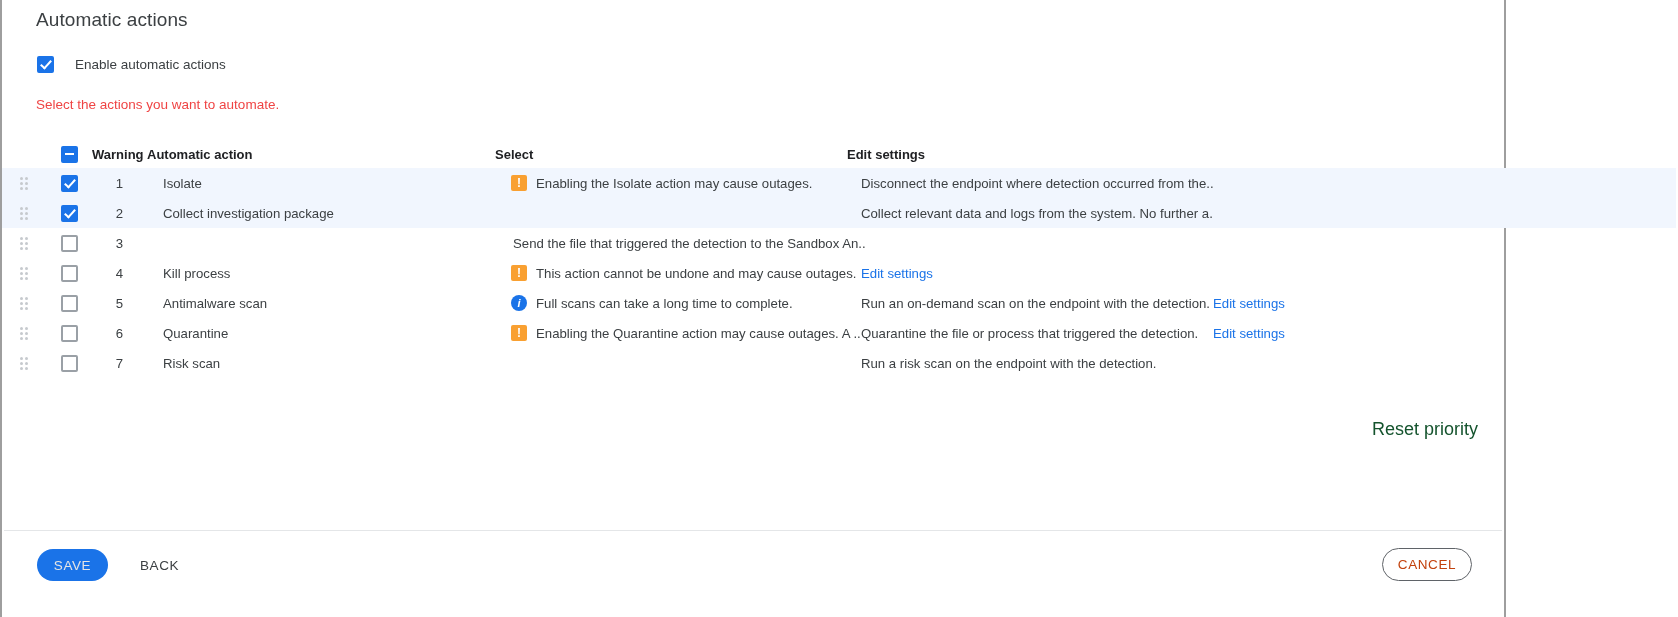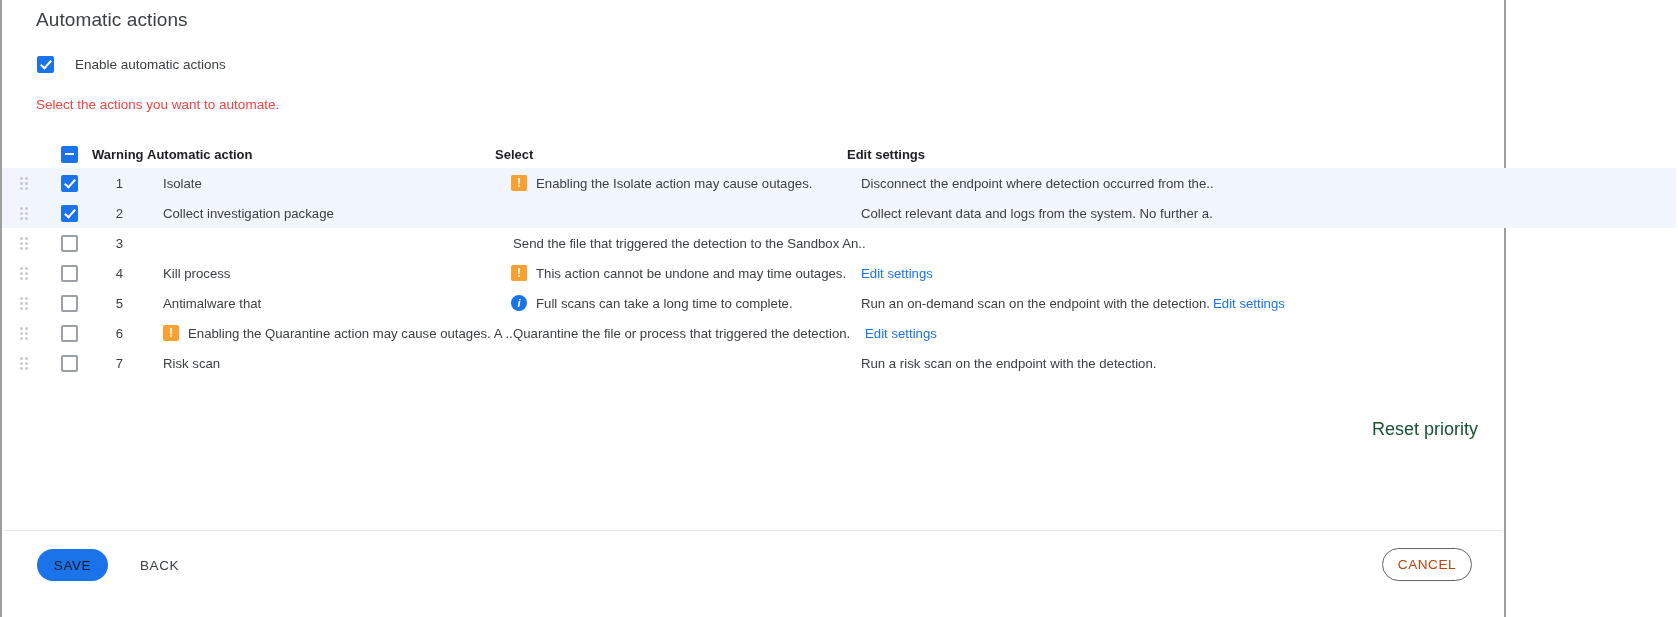--- a/index.html
+++ b/index.html
@@ -208,21 +208,21 @@
     background: #ffffff;
   }
   .btn-save {
     position: absolute;
     left: 33px;
     top: 18px;
     width: 71px;
     height: 32px;
     border-radius: 16px;
     background: #1a73e8;
-    color: #0f172a;
+    color: #e5e5e5;
     font-size: 13.5px;
     letter-spacing: 0.6px;
     border: none;
     cursor: pointer;
     font-family: "Liberation Sans", sans-serif;
   }
   .btn-back {
     position: absolute;
     left: 128px;
     top: 18px;
@@ -353,40 +353,40 @@
               <i></i>
             </div>
           </div>
           <div class="c-check">
             <div class="cb"></div>
           </div>
           <div class="c-pri">4</div>
           <div class="c-act">Kill process</div>
           <div class="c-warn">
             <span class="ico-warn">!</span>
-            <span class="warn-text">This action cannot be undone and may time outages.</span>
+            <span class="warn-text">This action cannot be undone and may cause outages.</span>
           </div>
           <div class="c-edit"><span class="link">Edit settings</span></div>
         </div>
         <div class="row">
           <div class="c-handle">
             <div class="drag-handle">
               <i></i>
               <i></i>
               <i></i>
               <i></i>
               <i></i>
               <i></i>
             </div>
           </div>
           <div class="c-check">
             <div class="cb"></div>
           </div>
           <div class="c-pri">5</div>
-          <div class="c-act">Antimalware that</div>
+          <div class="c-act">Antimalware scan</div>
           <div class="c-warn">
             <span class="ico-info">i</span>
             <span class="warn-text">Full scans can take a long time to complete.</span>
           </div>
           <div class="c-det">Run an on-demand scan on the endpoint with the detection.</div>
           <div class="c-edit"><span class="link">Edit settings</span></div>
         </div>
         <div class="row">
           <div class="c-handle">
             <div class="drag-handle">
@@ -395,20 +395,21 @@
               <i></i>
               <i></i>
               <i></i>
               <i></i>
             </div>
           </div>
           <div class="c-check">
             <div class="cb"></div>
           </div>
           <div class="c-pri">6</div>
+          <div class="c-act">Quarantine</div>
           <div class="c-warn">
             <span class="ico-warn">!</span>
             <span class="warn-text">Enabling the Quarantine action may cause outages. A ...</span>
           </div>
           <div class="c-det">Quarantine the file or process that triggered the detection.</div>
           <div class="c-edit"><span class="link">Edit settings</span></div>
         </div>
         <div class="row">
           <div class="c-handle">
             <div class="drag-handle">

